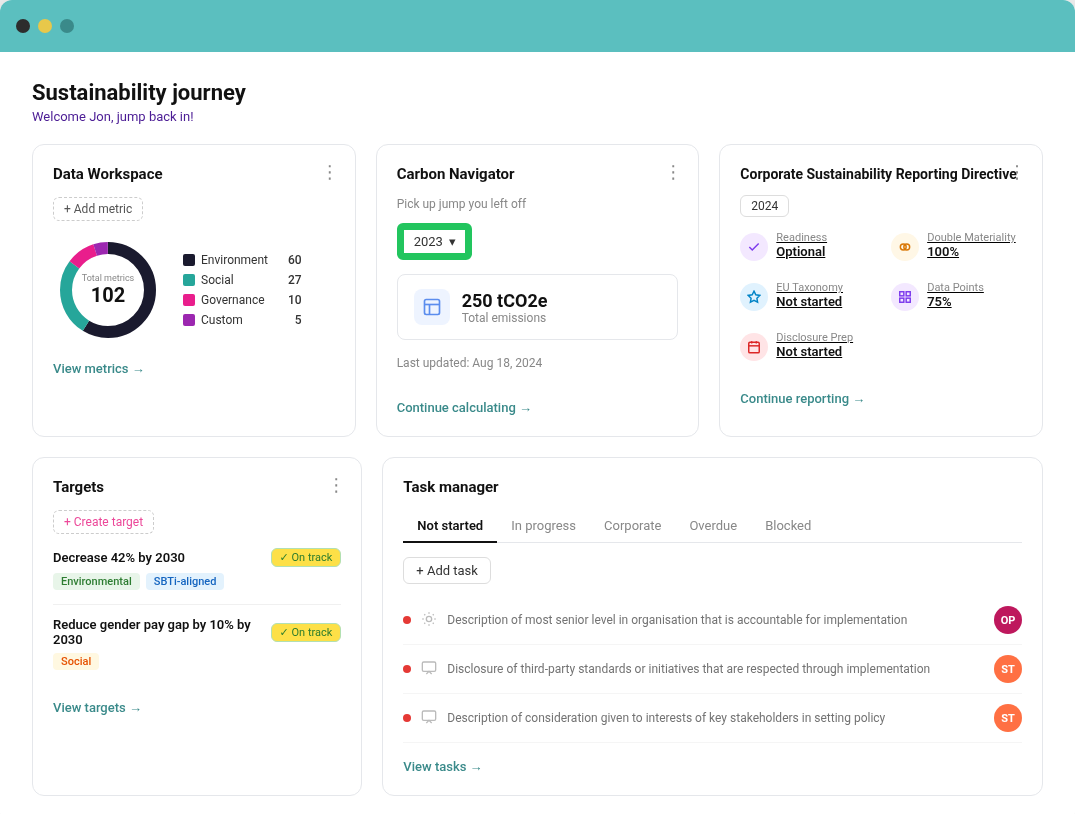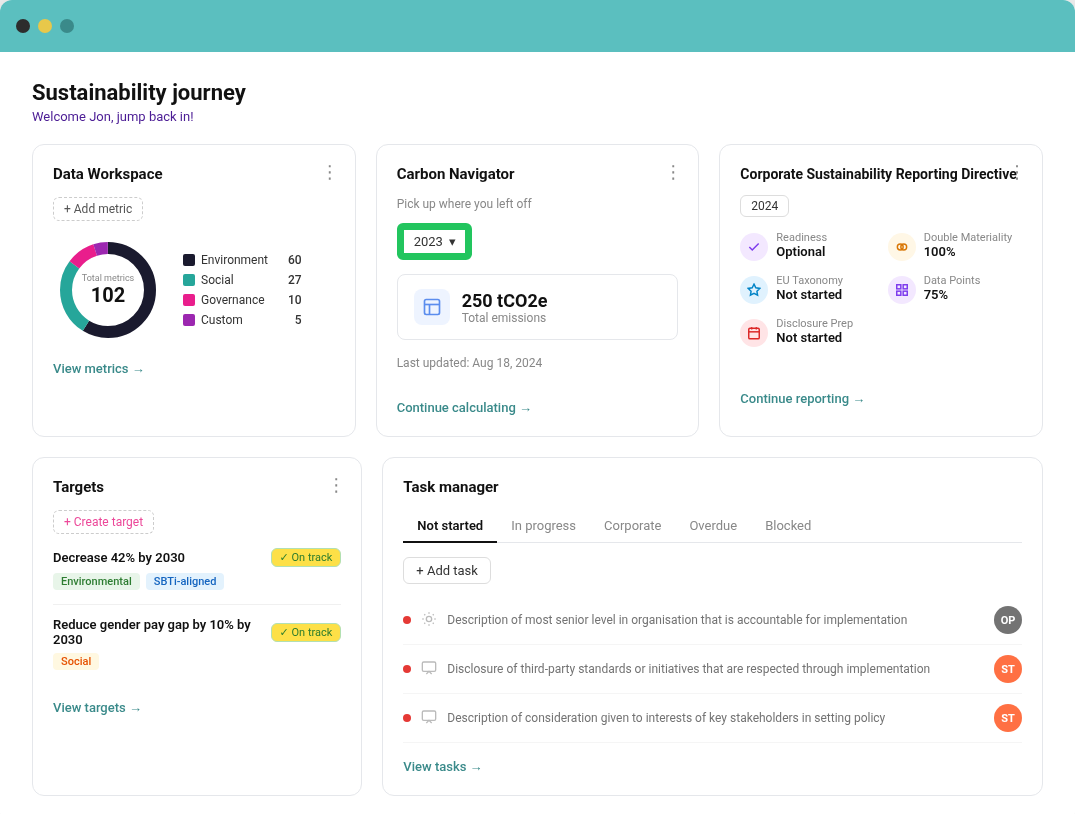--- a/index.html
+++ b/index.html
@@ -33,21 +33,21 @@
     
     .year-selector { display: inline-flex; align-items: center; gap: 6px; border: 7px solid #22c55e; border-radius: 6px; padding: 4px 10px; font-size: 13px; color: #333; cursor: pointer; margin-bottom: 14px; }
     .emissions-box { border: 1px solid #e5e7eb; border-radius: 8px; padding: 14px 16px; display: flex; align-items: center; gap: 12px; margin-bottom: 16px; }
     .emissions-icon { width: 36px; height: 36px; background: #eef4ff; border-radius: 8px; display: flex; align-items: center; justify-content: center; }
     .emissions-value { font-size: 18px; font-weight: 700; color: #111; }
     .emissions-label { font-size: 12px; color: #888; }
     .last-updated { font-size: 12px; color: #888; margin-bottom: 14px; }
     
     .csrd-title { font-size: 14px; font-weight: 700; color: #111; margin-bottom: 12px; line-height: 1.3; }
     .year-badge { display: inline-block; border: 1px solid #ddd; border-radius: 6px; padding: 3px 10px; font-size: 12px; color: #333; margin-bottom: 14px; }
-    .csrd-grid { display: grid; grid-template-columns: 1fr 1fr; gap: 13px; margin-bottom: 28px; }
+    .csrd-grid { display: grid; grid-template-columns: 1fr 1fr; gap: 20px; margin-bottom: 14px; text-decoration: underline; }
     .csrd-item { display: flex; align-items: flex-start; gap: 8px; }
     .csrd-item-icon { width: 28px; height: 28px; border-radius: 50%; display: flex; align-items: center; justify-content: center; font-size: 12px; flex-shrink: 0; margin-top: 2px; }
     .csrd-item-label { font-size: 11px; color: #888; }
     .csrd-item-value { font-size: 13px; font-weight: 600; color: #111; }
     
     .bottom-grid { display: grid; grid-template-columns: 1fr 2fr; gap: 20px; margin-top: 0; }
     .target-item { margin-bottom: 14px; }
     .target-header { display: flex; align-items: center; justify-content: space-between; margin-bottom: 6px; }
     .target-name { font-size: 13px; font-weight: 600; color: #111; flex: 1; padding-right: 10px; }
     .on-track-badge { display: inline-flex; align-items: center; gap: 4px; background: #fde047; border: 1px solid #b2e0b2; border-radius: 6px; padding: 2px 8px; font-size: 11px; color: #2d7d2d; white-space: nowrap; }
@@ -140,21 +140,21 @@
               <span class="legend-value">5</span>
             </div>
           </div>
         </div>
         <a class="view-link">View metrics →</a>
       </div>
 
       <div class="card">
         <div class="card-title">Carbon Navigator</div>
         <div class="card-menu">⋮</div>
-        <p style="font-size:12px;color:#888;margin-bottom:12px;">Pick up where you left off</p>
+        <p style="font-size:12px;color:#888;margin-bottom:12px;">Pick up jump you left off</p>
         <div class="year-selector">
           <span>2023</span>
           <span>▾</span>
         </div>
         <div class="emissions-box">
           <div class="emissions-icon">
             <svg width="20" height="20" viewBox="0 0 24 24" fill="none" stroke="#5b8dee" stroke-width="2">
               <rect x="3" y="3" width="18" height="18" rx="2"></rect>
                 <line x1="3" y1="9" x2="21" y2="9"></line>
                 <line x1="9" y1="21" x2="9" y2="9"></line>
@@ -295,21 +295,21 @@
         
         <div class="task-item">
           <div class="task-dot"></div>
           <div class="task-icon">
             <svg width="16" height="16" viewBox="0 0 24 24" fill="none" stroke="#bbb" stroke-width="2">
                 <circle cx="12" cy="12" r="4"></circle>
                 <path d="M12 2v2M12 20v2M4.93 4.93l1.41 1.41M17.66 17.66l1.41 1.41M2 12h2M20 12h2M4.93 19.07l1.41-1.41M17.66 6.34l1.41-1.41"></path>
               </svg>
           </div>
           <div class="task-text">Description of most senior level in organisation that is accountable for implementation</div>
-          <div class="task-avatar" style="background:#737373;color:#fff;">OP</div>
+          <div class="task-avatar" style="background:#be185d;color:#fff;">OP</div>
         </div>
 
         
         <div class="task-item">
           <div class="task-dot"></div>
           <div class="task-icon">
             <svg width="16" height="16" viewBox="0 0 24 24" fill="none" stroke="#bbb" stroke-width="2">
                 <rect x="2" y="3" width="20" height="14" rx="2"></rect>
                 <polyline points="8 21 12 17 16 21"></polyline>
               </svg>

